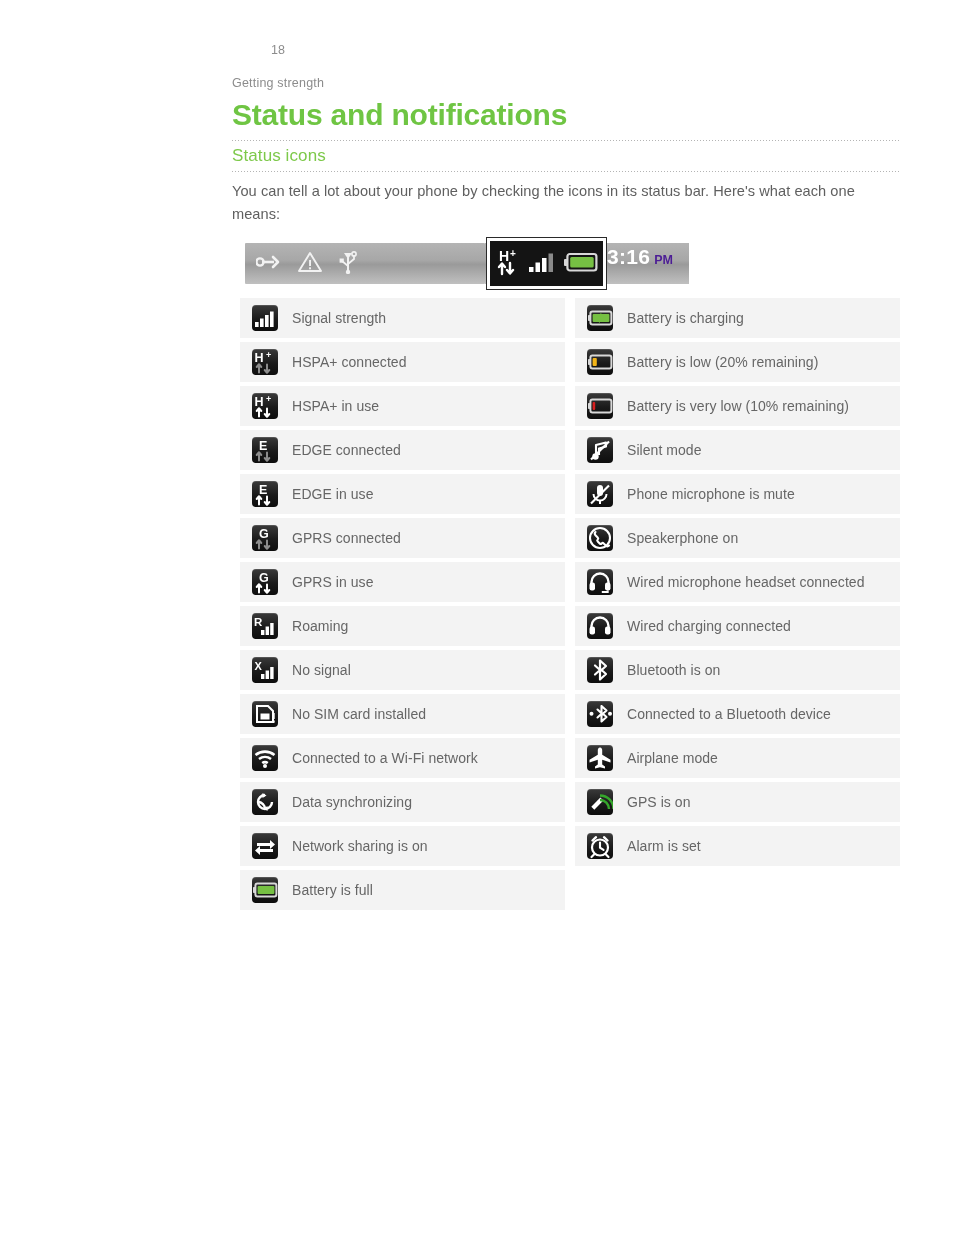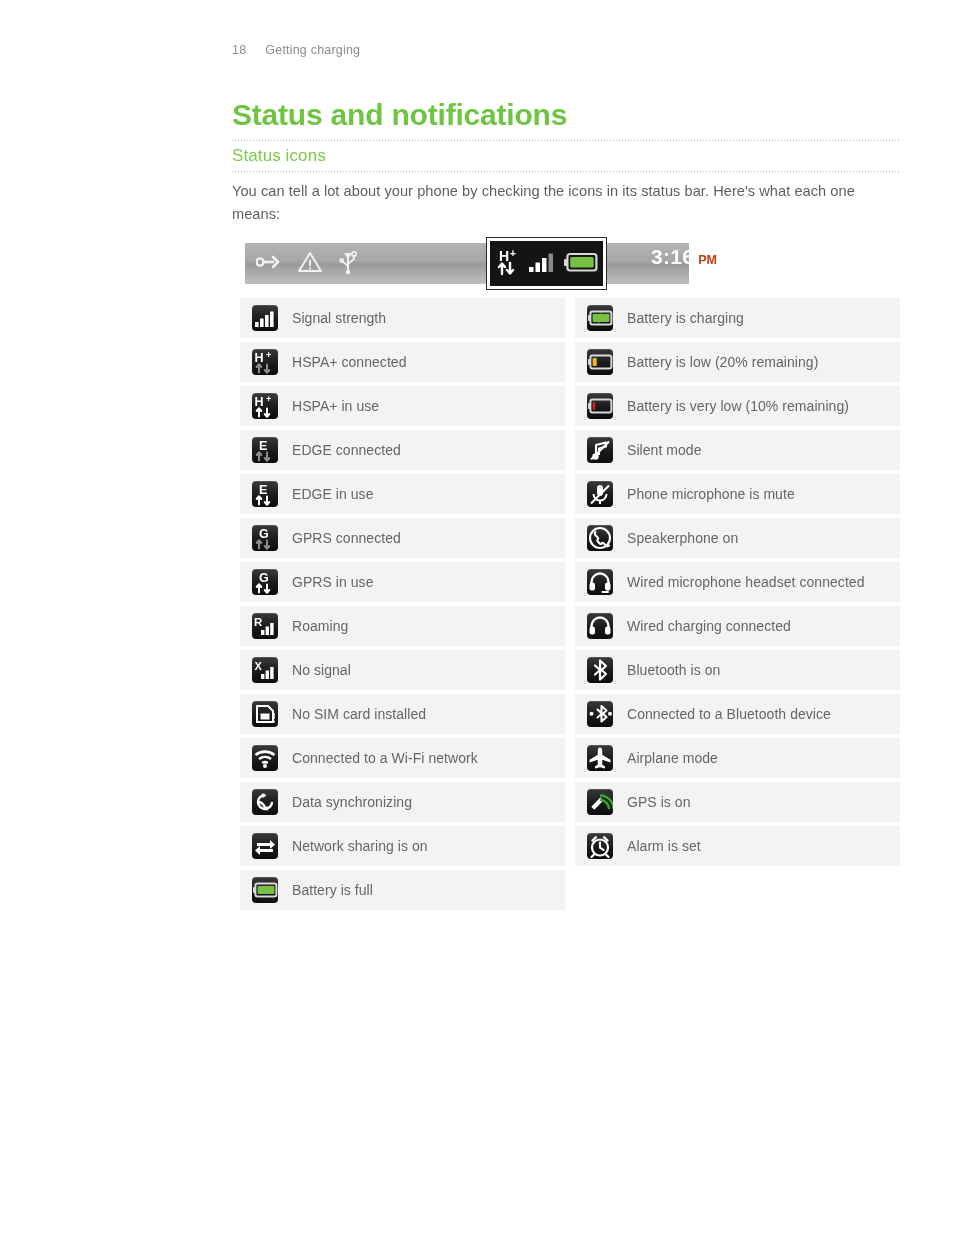--- a/index.html
+++ b/index.html
@@ -9,21 +9,21 @@
     background: #ffffff;
     font-family: "Liberation Sans", sans-serif;
     -webkit-font-smoothing: antialiased;
   }
   .page { position: relative; width: 954px; height: 1235px; background: #fff; }
 
   
   .running-head {
     position: absolute; left: 232px; top: 43px;
     font-size: 12.5px; color: #8c8c8c; letter-spacing: .2px;
-    display: flex; gap: 19px; align-items: center;
+    display: flex; gap: 19px; align-items: center; flex-direction: column;
   }
   .running-head .pg { color: #8c8c8c; }
 
   
   .chapter-title {
     position: absolute; left: 232px; top: 76px;
     font-size: 30px; font-weight: bold; color: #6fc543;
     letter-spacing: -0.2px;
     margin-top: 22px;
   }
@@ -61,24 +61,24 @@
     position: absolute; left: 487px; top: 238px;
     width: 119px; height: 51px;
     background: #141414;
     border: 3px solid #ffffff;
     outline: 1px solid #2a2a2a;
     display: flex; align-items: center; justify-content: center; gap: 7px;
     z-index: 4;
   }
   .clockwrap {
     position: absolute; left: 607px; top: 245px; height: 37px;
-    display: flex; align-items: baseline; gap: 4px; z-index: 3; padding-left: 44px;
+    display: flex; align-items: baseline; gap: 4px; z-index: 3;
   }
   .clock-time { font-size: 21px; font-weight: bold; color: #ffffff; letter-spacing: .3px; }
-  .clock-ampm { font-size: 12.5px; font-weight: bold; color: #c2410c; }
+  .clock-ampm { font-size: 12.5px; font-weight: bold; color: #4c1d95; }
 
   
   .nglyph { display: block; }
 
   
   .table { position: absolute; left: 240px; top: 298px; width: 660px; }
   .cols { display: flex; gap: 10px; }
   .col { display: flex; flex-direction: column; gap: 4px; }
   .col-left { width: 325px; }
   .col-right { width: 325px; text-align: center; }
@@ -98,21 +98,21 @@
   }
   .tile svg { position: absolute; left: 0; top: 0; }
 </style>
 </head>
 <body>
 
 <div class="page">
 
   <div class="running-head">
     <span class="pg">18</span>
-    <span>Getting charging</span>
+    <span>Getting strength</span>
   </div>
 
   <div class="chapter-title">Status and notifications</div>
 
   <div class="section-wrap">
     <div class="dotrule"></div>
     <div class="section-title">Status icons</div>
     <div class="dotrule"></div>
     <div class="body-copy">You can tell a lot about your phone by checking the icons in its status bar. Here's what each one means:</div>
   </div>

